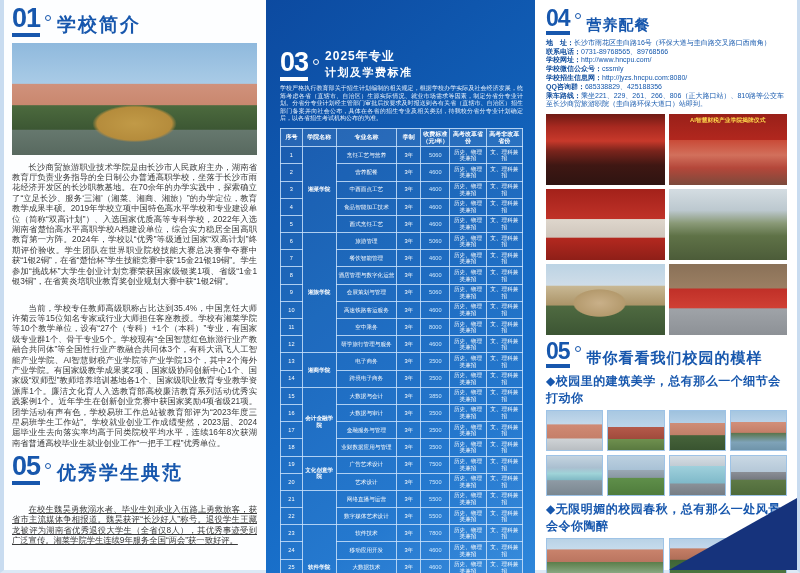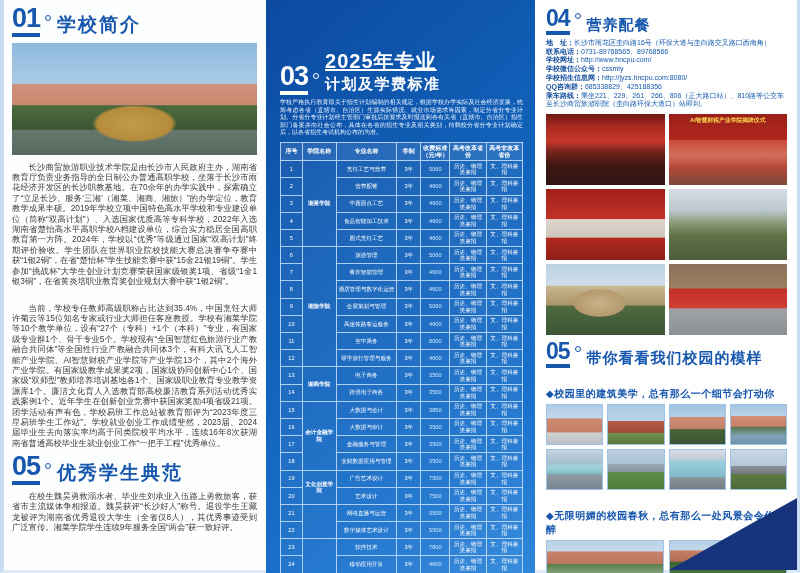--- a/index.html
+++ b/index.html
@@ -15,22 +15,22 @@
 
   
   .sec-head { display:flex; align-items:flex-end; gap:5px; color:#1757ad; }
   .sec-num  { font-weight:800; font-size:27px; line-height:0.95; border-bottom:4px solid currentColor; padding-bottom:1px; letter-spacing:-1px; }
   .ring     { display:inline-block; width:6px; height:6px; border:1.6px solid currentColor; border-radius:50%; margin:0 1px 16px 0; }
   .sec-title{ font-weight:800; font-size:19px; letter-spacing:2px; line-height:1.05; padding-bottom:2px; }
   .sec-head.small .sec-num { font-size:23px; }
   .sec-head.small .sec-title { font-size:15px; letter-spacing:1px; }
   .sec-head.white { color:#ffffff;margin-top:40px; }
   .mid-title { display:flex; flex-direction:column; padding-bottom:1px; }
-  .mid-title .t1 { font-weight:800; font-size:20px; letter-spacing:1px;text-decoration:underline; }
-  .mid-title .t2 { font-weight:800; font-size:15px; letter-spacing:1.5px; }
+  .mid-title .t1 { font-weight:800; font-size:12px; letter-spacing:1px; }
+  .mid-title .t2 { font-weight:800; font-size:11px; letter-spacing:1.5px; }
 
   
   .photo-main { width:100%; height:112px; margin:6px 0 7px 0;
     background:
       radial-gradient(ellipse 68px 30px at 50% 72%, #c19a47 0%, #b58c3c 55%, rgba(0,0,0,0) 62%),
       linear-gradient(180deg,#8fb9dd 0%,#a9cbe6 36%,#d0917b 37%,#c9886f 55%,#4c6a3e 56%,#3c5733 77%,#66786e 78%,#58695f 100%);
   }
   .body-text { font-size:8.3px; line-height:10.4px; color:#3a3a3a; text-align:justify; text-indent:2em; }
   .body-text + .body-text { margin-top:16px; }
   .left-gap { height:6px; }
@@ -50,21 +50,21 @@
   .contact { margin-top:4px; }
   .c-line { font-size:7px; line-height:8.8px; color:#1558ad; }
   .c-label { font-weight:bold; color:#14509f; }
 
   .grid-top { display:grid; grid-template-columns:1fr 1fr; gap:4px; margin-top:5px; }
   .grid-top .photo { height:71px; }
   .grid-a { display:grid; grid-template-columns:repeat(4,1fr); gap:4px; margin-top:3px; }
   .grid-a .photo { height:41px; border:1px solid #9ec3e6; }
   .grid-b { display:grid; grid-template-columns:1fr 1fr; gap:5px; margin-top:3px; }
   .grid-b .photo { height:53px; border:1px solid #9ec3e6; }
-  .caption { font-size:10px; font-weight:bold; color:#1757ad; margin-top:19px; letter-spacing:0.5px; }
+  .caption { font-size:12px; font-weight:bold; color:#1757ad; margin-top:5px; letter-spacing:0.5px; }
   .sec5 { margin-top:6px; }
 
   .photo { position:relative; overflow:hidden; }
   .banner-text { position:absolute; top:3px; left:3px; right:3px; color:#ffd94d; font-size:5.8px; line-height:6.8px; font-weight:bold; text-align:center; }
 
   
   .ph-meeting-hall     { background:linear-gradient(180deg,#6e1a14 0%,#a82920 18%,#c8392b 38%,#7a241c 52%,#3f1713 72%,#2e1411 100%); }
   .ph-ai-plaque        { background:linear-gradient(180deg,#992019 0%,#b1271e 36%,#c94b38 37%,#d2705c 58%,#b4473a 76%,#7c4a3c 100%); }
   .ph-stage-lineup     { background:linear-gradient(180deg,#a3211a 0%,#c03228 42%,#ded6cc 43%,#cfc6bc 68%,#b3281f 69%,#8e1f18 100%); }
   .ph-military-salute  { background:linear-gradient(180deg,#d4dde2 0%,#bcc8cf 30%,#8a9a78 48%,#5f7247 66%,#4c5c39 100%); }
@@ -102,21 +102,21 @@
     </div>
     <div class="photo-main photo"></div>
     <p class="body-text">长沙商贸旅游职业技术学院是由长沙市人民政府主办，湖南省教育厅负责业务指导的全日制公办普通高职学校，坐落于长沙市雨花经济开发区的长沙职教基地。在70余年的办学实践中，探索确立了“立足长沙、服务‘三湘’（湘菜、湘商、湘旅）”的办学定位，教育教学成果丰硕。2019年学校立项中国特色高水平学校和专业建设单位（简称“双高计划”）、入选国家优质高等专科学校，2022年入选湖南省楚怡高水平高职学校A档建设单位，综合实力稳居全国高职教育第一方阵。2024年，学校以“优秀”等级通过国家“双高计划”终期评价验收。学生团队在世界职业院校技能大赛总决赛争夺赛中获“1银2铜”，在省“楚怡杯”学生技能竞赛中获“15金21银19铜”。学生参加“挑战杯”大学生创业计划竞赛荣获国家级银奖1项、省级“1金1银3铜”，在省黄炎培职业教育奖创业规划大赛中获“1银2铜”。</p>
     <p class="body-text">当前，学校专任教师高级职称占比达到35.4%，中国烹饪大师许菊云等15位知名专家或行业大师担任客座教授。学校有湘菜学院等10个教学单位，设有“27个（专科）+1个（本科）”专业，有国家级专业群1个、骨干专业5个。学校现有“全国智慧红色旅游行业产教融合共同体”等全国性行业产教融合共同体3个，有科大讯飞人工智能产业学院、AI智慧财税产业学院等产业学院13个，其中2个海外产业学院。有国家级教学成果奖2项，国家级协同创新中心1个、国家级“双师型”教师培养培训基地各1个、国家级职业教育专业教学资源库1个。廉洁文化育人入选教育部高校廉洁教育系列活动优秀实践案例1个。近年学生在创新创业竞赛中获国家奖励4项省级21项。团学活动有声有色，学校易班工作总站被教育部评为“2023年度三星易班学生工作站”。学校就业创业工作成绩斐然，2023届、2024届毕业生去向落实率均高于同类院校平均水平，连续16年8次获湖南省普通高校毕业生就业创业工作“一把手工程”优秀单位。</p>
     <div class="left-gap"></div>
     <div class="sec-head">
       <span class="sec-num">05</span>
       <span class="ring"></span>
       <span class="sec-title">优秀学生典范</span>
     </div>
-    <p class="body-text" style="margin-top:6px;">在校生魏昊勇救溺水者、毕业生刘承业入伍路上勇救旅客，获省市主流媒体争相报道。魏昊获评“长沙好人”称号。退役学生王藏龙被评为湖南省优秀退役大学生（全省仅8人），其优秀事迹受到广泛宣传。湘菜学院学生连续9年服务全国“两会”获一致好评。</p>
+    <p class="body-text" style="margin-top:19px;text-decoration:underline;">在校生魏昊勇救溺水者、毕业生刘承业入伍路上勇救旅客，获省市主流媒体争相报道。魏昊获评“长沙好人”称号。退役学生王藏龙被评为湖南省优秀退役大学生（全省仅8人），其优秀事迹受到广泛宣传。湘菜学院学生连续9年服务全国“两会”获一致好评。</p>
   </div>
 
   <div class="panel-mid">
     <div class="sec-head white">
       <span class="sec-num">03</span>
       <span class="ring"></span>
       <span class="mid-title">
         <span class="t1">2025年专业</span>
         <span class="t2">计划及学费标准</span>
       </span>

